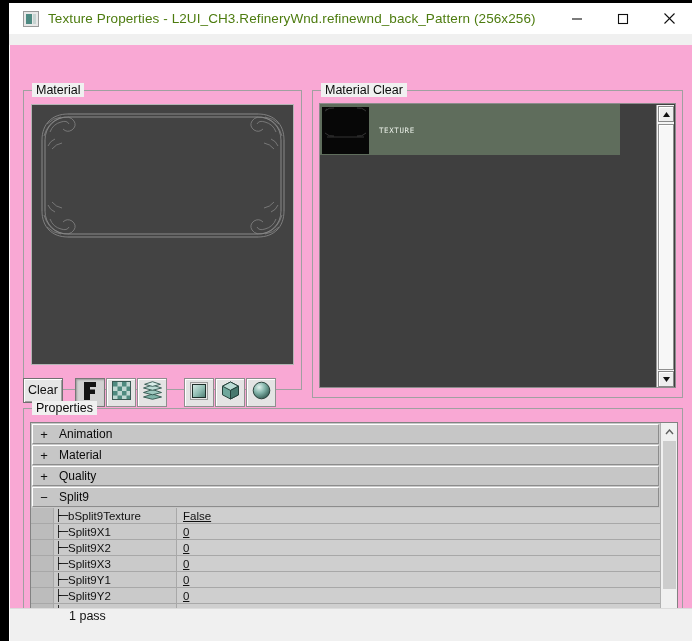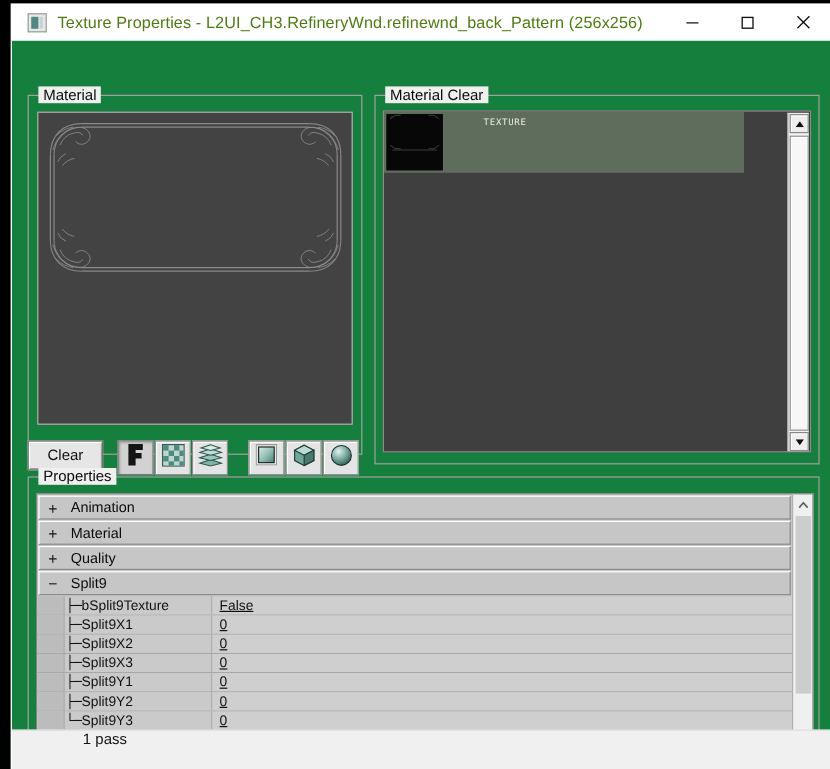--- a/index.html
+++ b/index.html
@@ -67,23 +67,24 @@
     width: 46px; height: 31px;
     display: flex; align-items: center; justify-content: center;
     background: transparent;
     border: none;
   }
   .wbtn svg { display: block; }
 
   
   #client {
     flex: 1 1 auto;
-    background: #15803d;
+    background: #f9a8d4;
     position: relative;
     border-left: 1px solid #ffffff;
+    margin-top: 11px;
   }
 
   
   .groupbox {
     position: absolute;
     border: 1px solid #a0a0a0;
     border-top-color: #a0a0a0;
   }
   .group-label {
     position: absolute;
@@ -116,21 +117,21 @@
   }
 
   
   #toolbar {
     position: absolute;
     left: 13px; top: 333px;
     display: flex;
     align-items: flex-start;
   }
   #clear-btn {
-    width: 63px; height: 25px;
+    width: 40px; height: 25px;
     background: #e6e6e6;
     border: 1px solid #707070;
     box-shadow: inset 1px 1px 0 #ffffff, inset -1px -1px 0 #a0a0a0;
     font-family: "Liberation Sans", sans-serif;
     font-size: 12.5px;
     color: #101010;
     line-height: 23px;
     text-align: center;
     cursor: default;
   }
@@ -157,23 +158,22 @@
     left: 6px; top: 12px;
     width: 357px; height: 285px;
     background: #3f3f3f;
     border: 1px solid #8c8c8c;
     overflow: hidden;
   }
   #tree-item {
     display: flex;
     height: 51px;
     background: #5f6d5c;
-    align-items: flex-start;
+    align-items: center;
     width: 300px;
-    gap: 24px;
   }
   #tree-thumb {
     width: 47px; height: 47px;
     margin: 2px 0 0 2px;
     background: #080808;
     position: relative;
     flex: 0 0 auto;
     overflow: hidden;
   }
   #tree-thumb svg { position: absolute; left: 0; top: 0; }

